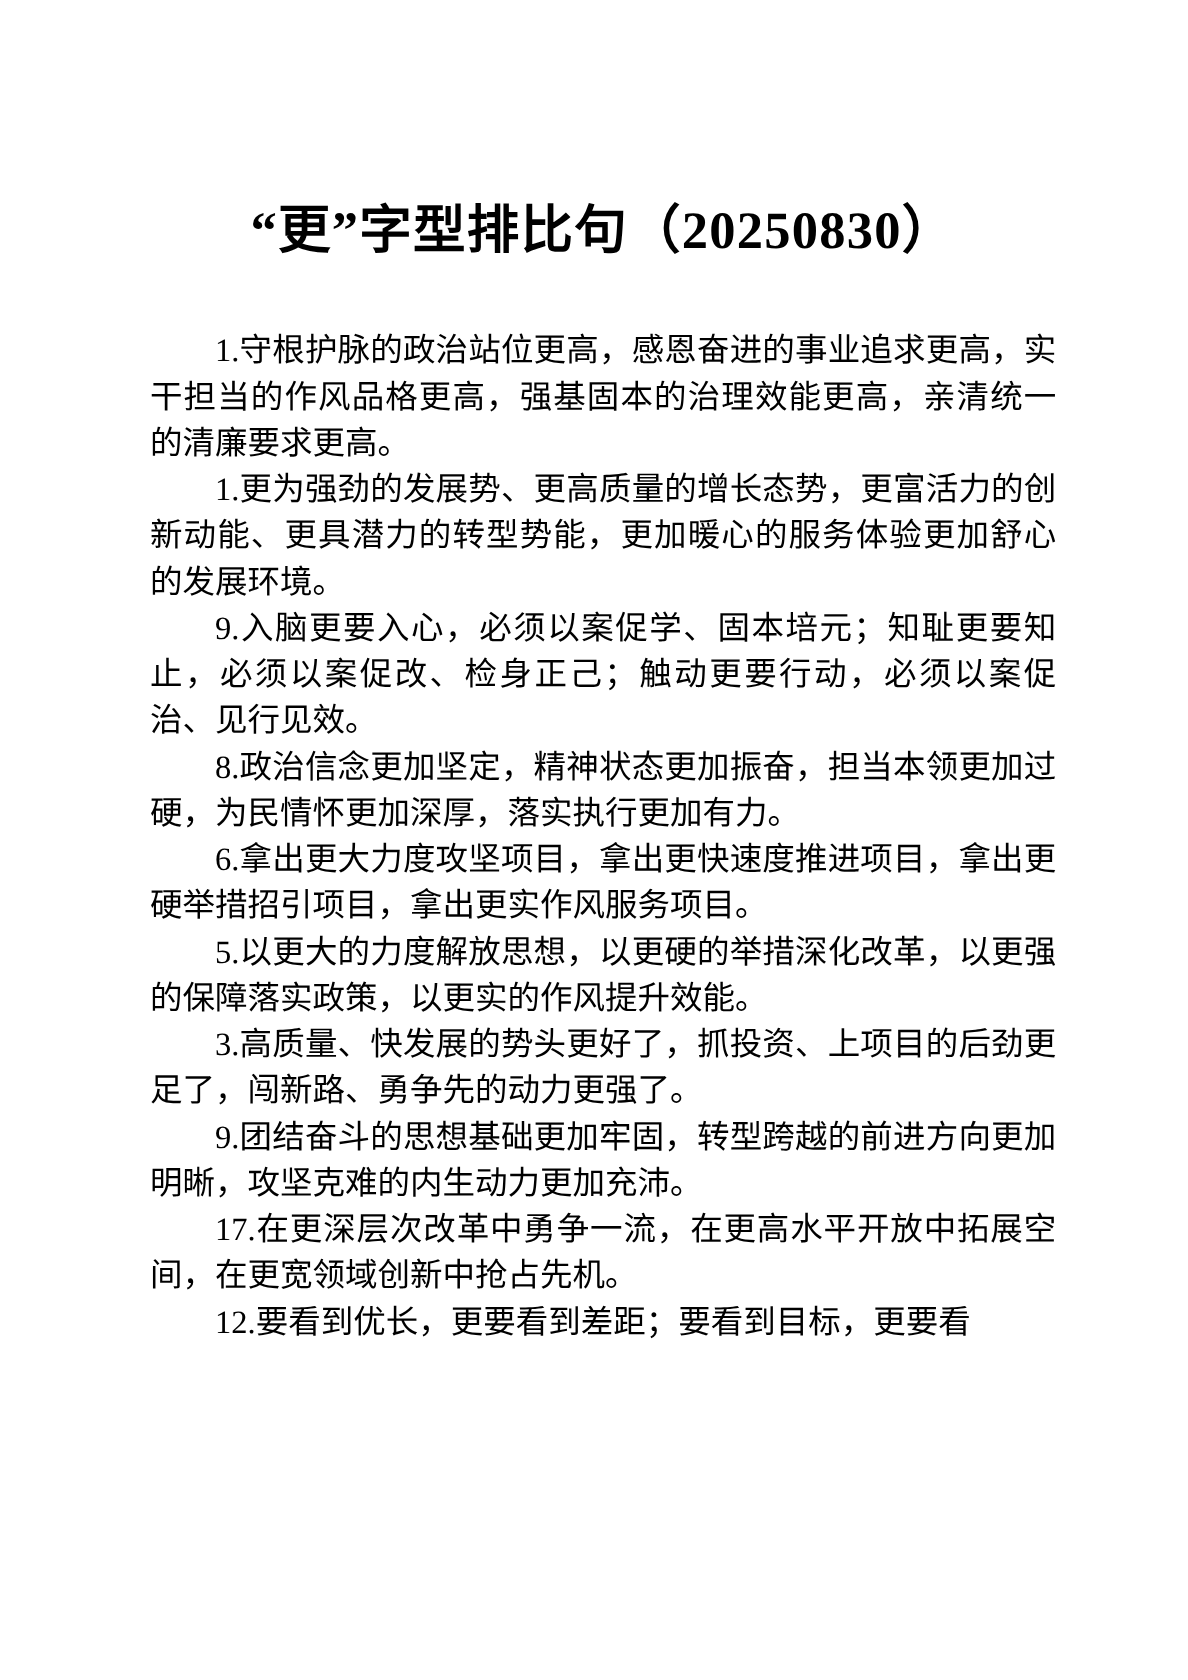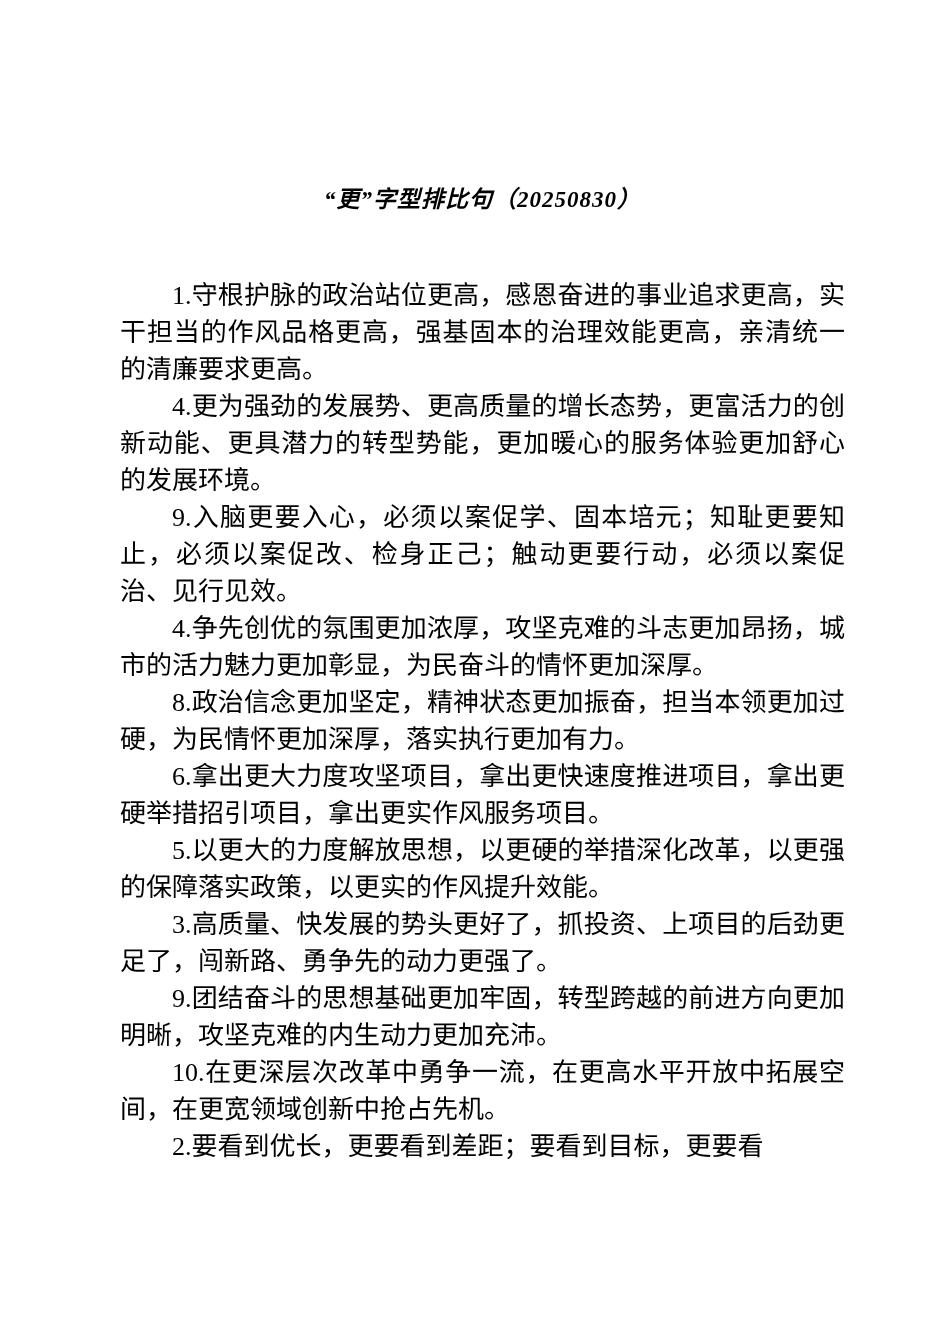--- a/index.html
+++ b/index.html
@@ -15,49 +15,47 @@
   .page {
     box-sizing: border-box;
     width: 950px;
     height: 1344px;
     background: #ffffff;
     color: #000000;
     padding: 160px 105px 60px 120px;
     font-family: "Liberation Serif", "DejaVu Serif", serif;
   }
   .doc-title {
-    margin: 15px 0 52px 0;
-    font-size: 23px;
+    margin: 0 0 52px 0;
+    font-size: 42px;
     font-weight: bold;
     line-height: 50px;
     text-align: center;
     letter-spacing: 1px;
     white-space: nowrap;
-    font-style: italic;
   }
   .doc-body p {
     margin: 0;
     font-size: 26px;
     line-height: 37px;
     text-align: justify;
     text-indent: 2em;
     word-break: break-all;
   }
 </style>
 </head>
 <body>
 
 <div class="page">
   <h1 class="doc-title">“更”字型排比句（20250830）</h1>
   <div class="doc-body">
       <p>1.守根护脉的政治站位更高，感恩奋进的事业追求更高，实干担当的作风品格更高，强基固本的治理效能更高，亲清统一的清廉要求更高。</p>
-      <p>4.更为强劲的发展势、更高质量的增长态势，更富活力的创新动能、更具潜力的转型势能，更加暖心的服务体验更加舒心的发展环境。</p>
+      <p>1.更为强劲的发展势、更高质量的增长态势，更富活力的创新动能、更具潜力的转型势能，更加暖心的服务体验更加舒心的发展环境。</p>
       <p>9.入脑更要入心，必须以案促学、固本培元；知耻更要知止，必须以案促改、检身正己；触动更要行动，必须以案促治、见行见效。</p>
-      <p>4.争先创优的氛围更加浓厚，攻坚克难的斗志更加昂扬，城市的活力魅力更加彰显，为民奋斗的情怀更加深厚。</p>
       <p>8.政治信念更加坚定，精神状态更加振奋，担当本领更加过硬，为民情怀更加深厚，落实执行更加有力。</p>
       <p>6.拿出更大力度攻坚项目，拿出更快速度推进项目，拿出更硬举措招引项目，拿出更实作风服务项目。</p>
       <p>5.以更大的力度解放思想，以更硬的举措深化改革，以更强的保障落实政策，以更实的作风提升效能。</p>
       <p>3.高质量、快发展的势头更好了，抓投资、上项目的后劲更足了，闯新路、勇争先的动力更强了。</p>
       <p>9.团结奋斗的思想基础更加牢固，转型跨越的前进方向更加明晰，攻坚克难的内生动力更加充沛。</p>
-      <p>10.在更深层次改革中勇争一流，在更高水平开放中拓展空间，在更宽领域创新中抢占先机。</p>
-      <p>2.要看到优长，更要看到差距；要看到目标，更要看</p>
+      <p>17.在更深层次改革中勇争一流，在更高水平开放中拓展空间，在更宽领域创新中抢占先机。</p>
+      <p>12.要看到优长，更要看到差距；要看到目标，更要看</p>
     </div>
 </div>
 
 </body></html>

